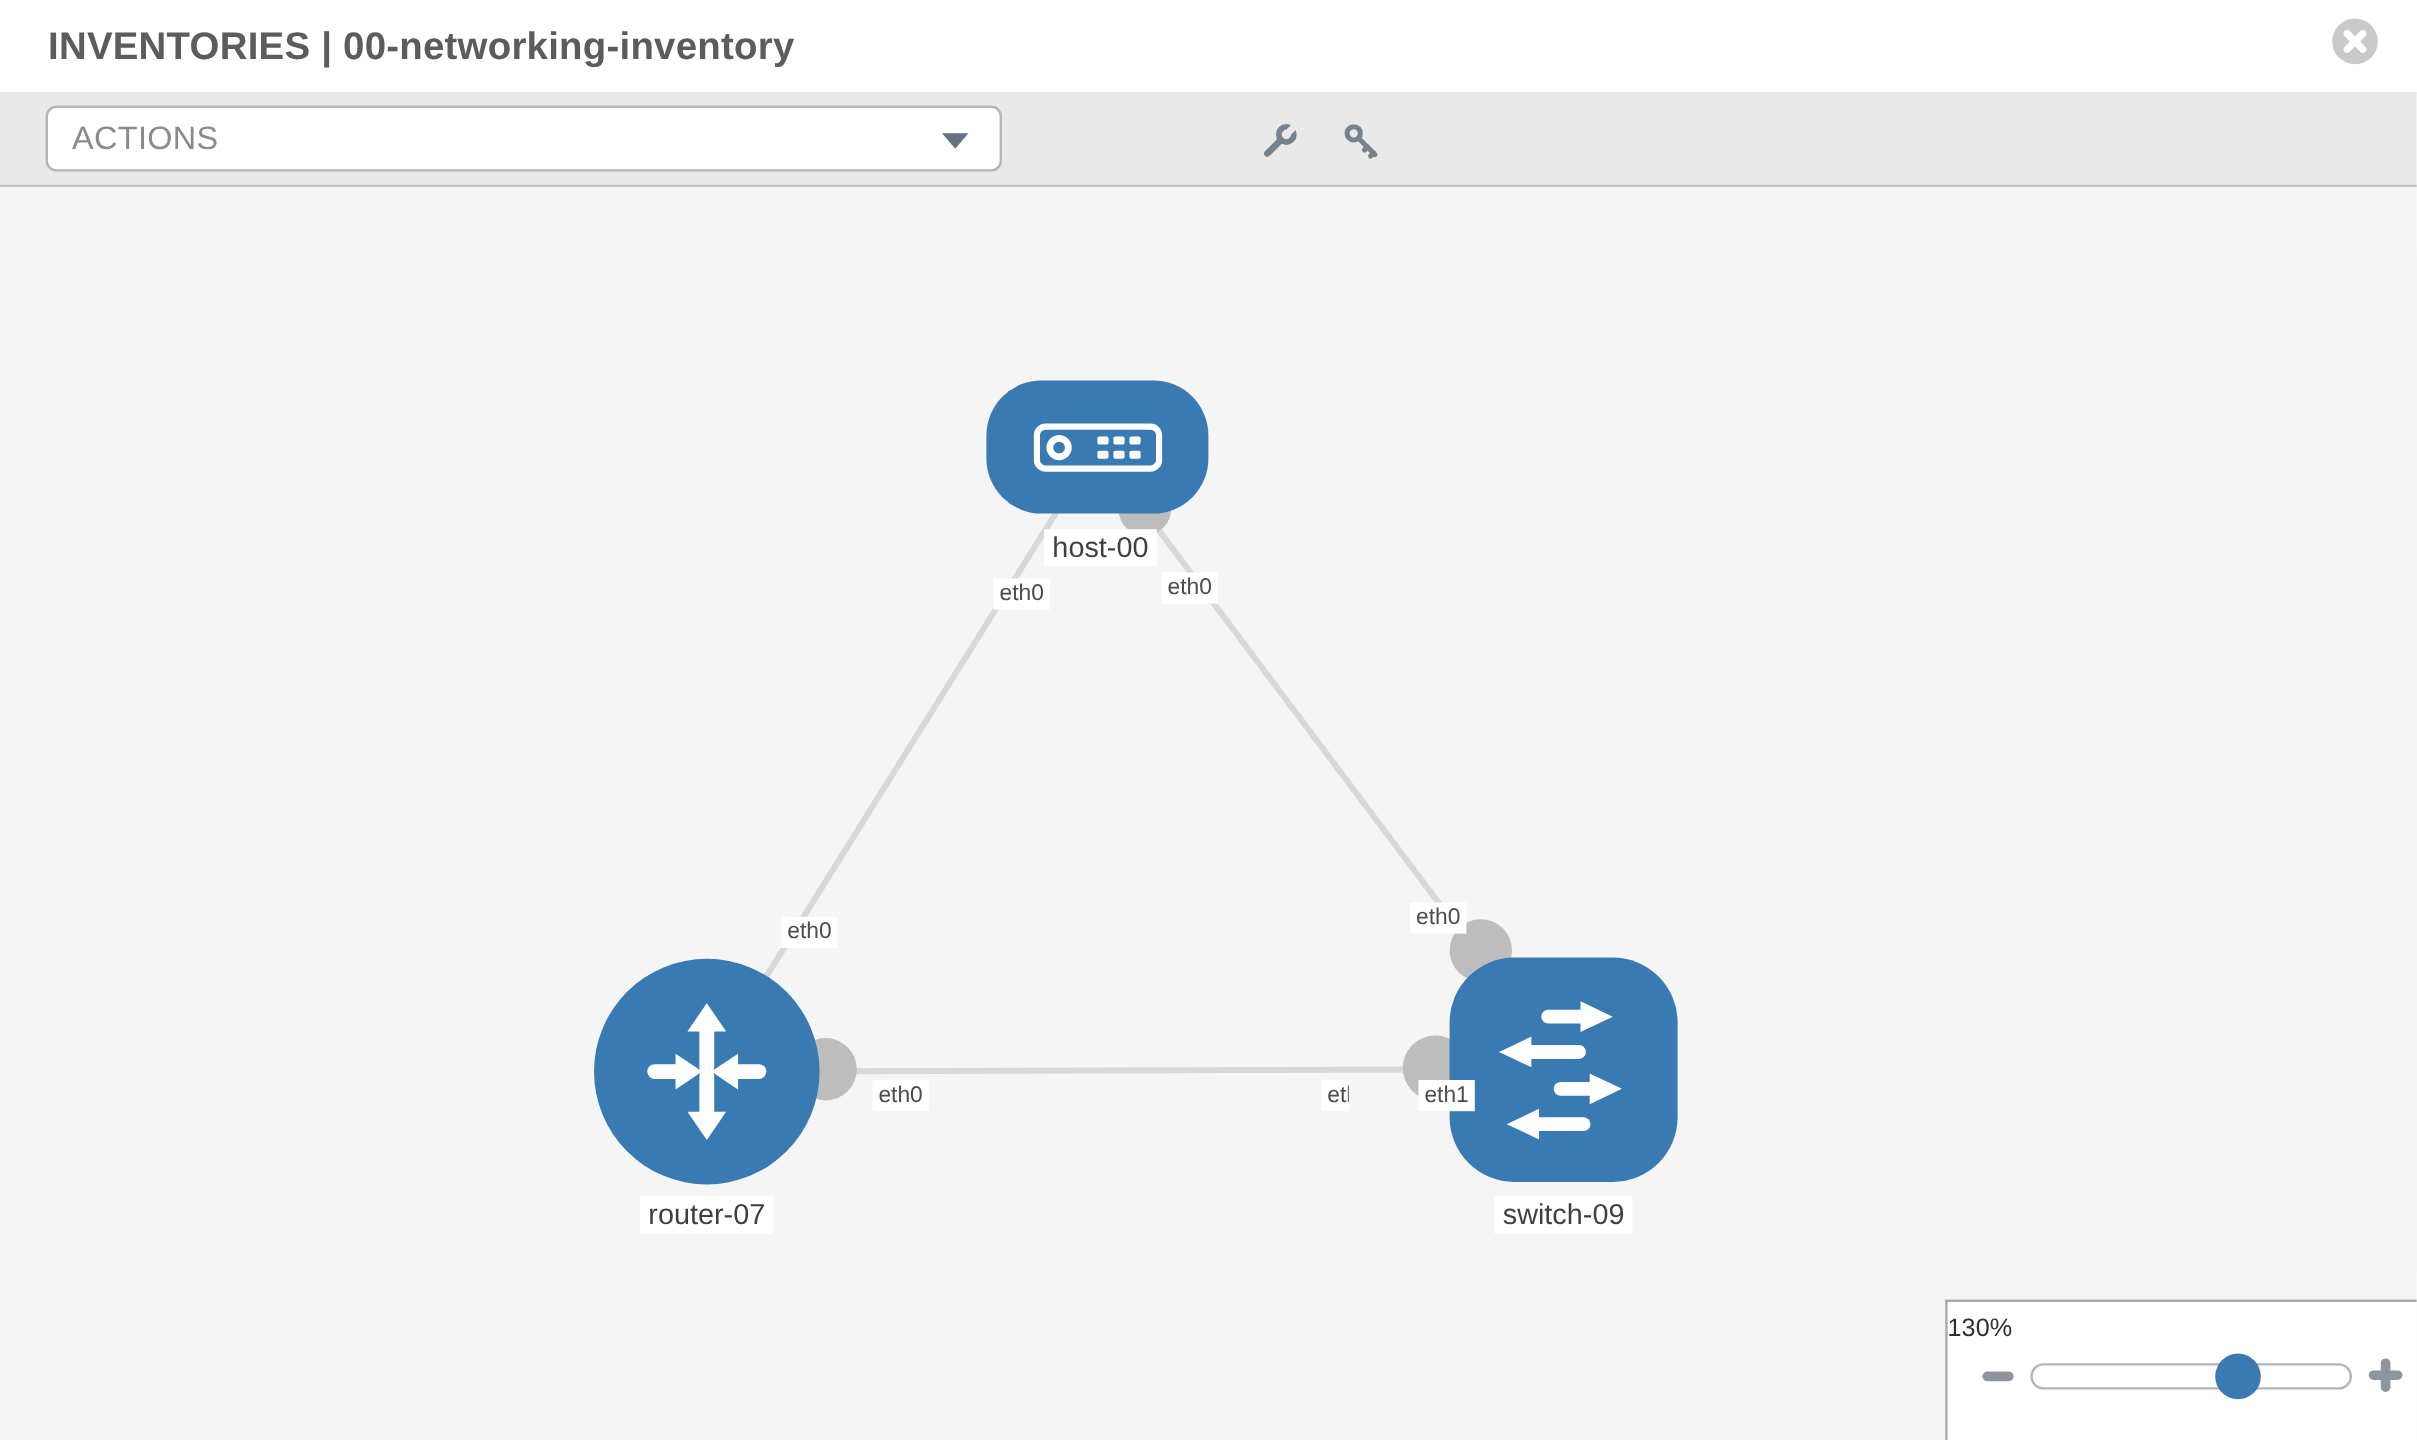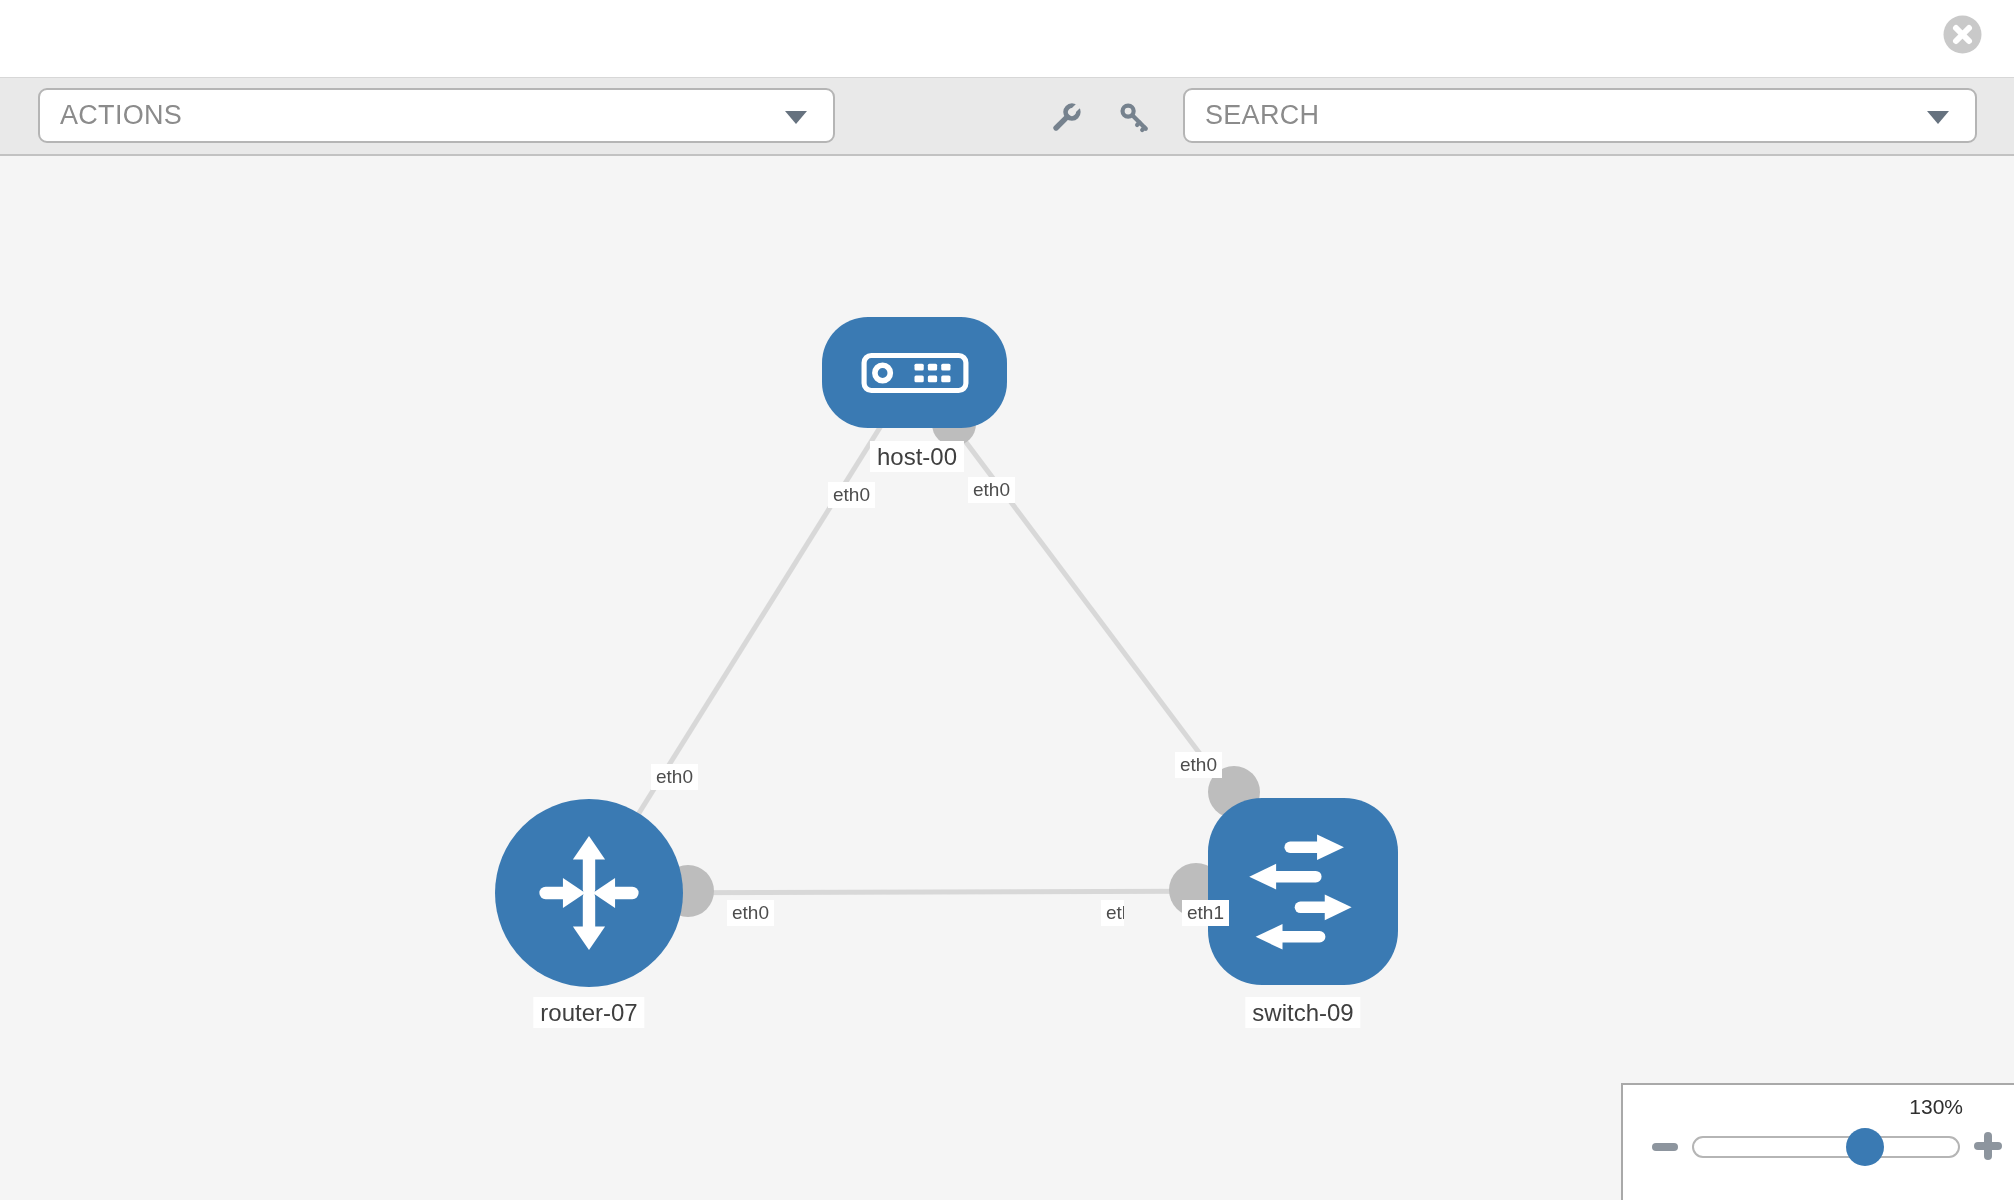--- a/index.html
+++ b/index.html
@@ -30,35 +30,36 @@
   .node-host   { left:822px; top:161px; width:185px; height:111px; border-radius:46px; }
   .node-router { left:495px; top:643px; width:188px; height:188px; border-radius:50%; }
   .node-switch { left:1208px; top:642px; width:190px; height:187px; border-radius:54px; }
 
   .chip { position:absolute; background:#ffffff; color:#4d4d4d; font-size:19px; line-height:1.15; padding:2px 5px; white-space:nowrap;margin-top:24px; }
   .node-label { position:absolute; background:#ffffff; color:#3f3f3f; font-size:24px; line-height:1.05; padding:3px 7px; transform:translateX(-50%); white-space:nowrap; }
   .chip-clip { width:23px; overflow:hidden; padding-right:0; }
 
   
   .zoom-panel { position:absolute; left:1621px; top:927px; width:400px; height:125px; background:#ffffff; border:2px solid #a9a9a9; }
-  .zoom-level { position:absolute; left:0; top:10px; width:340px; text-align:right; font-size:21px; color:#2f2f2f; }
+  .zoom-level { position:absolute; left:0; top:10px; width:340px; text-align:left; font-size:21px; color:#2f2f2f; }
   .zoom-row { position:absolute; left:0; top:44px; width:100%; height:44px; }
   .zoom-minus { position:absolute; left:29px; top:14px; width:26px; height:8px; background:#8d959e; border-radius:4px; cursor:pointer; }
   .zoom-track { position:absolute; left:69px; top:7px; width:268px; height:22px; background:#fff; border:2px solid #b5b5b5; border-radius:12px; cursor:pointer; }
   .zoom-handle { position:absolute; top:50%; left:64.6%; width:38px; height:38px; background:#3a7ab3; border-radius:50%; transform:translate(-50%,-50%); cursor:grab; }
   .zoom-plus { position:absolute; left:350px; top:2px; width:30px; height:30px; cursor:pointer; }
   .zoom-plus .h { position:absolute; left:1px; top:11px; width:28px; height:8px; background:#8d959e; border-radius:4px; }
   .zoom-plus .v { position:absolute; left:11px; top:1px; width:8px; height:28px; background:#8d959e; border-radius:4px; }
 </style>
 </head>
 <body>
 
 <div class="app">
 
   <div class="header">
+    <div class="page-title">INVENTORIES | 00-networking-inventory</div>
     <div class="close-btn">
       <svg width="39" height="39" viewBox="0 0 39 39">
         <circle cx="19.5" cy="19.5" r="19" fill="#c9c9c9"></circle>
         <line x1="13" y1="13" x2="26" y2="26" stroke="#ffffff" stroke-width="6" stroke-linecap="round"></line>
         <line x1="26" y1="13" x2="13" y2="26" stroke="#ffffff" stroke-width="6" stroke-linecap="round"></line>
       </svg>
     </div>
   </div>
 
   <div class="toolbar">
@@ -80,24 +81,20 @@
       <svg width="36" height="36" viewBox="0 0 24 24">
         <g stroke="#76828e" stroke-width="2.8" fill="none" stroke-linecap="round">
           <circle cx="7.4" cy="7.4" r="3.7"></circle>
           <line x1="10.4" y1="10.4" x2="19.2" y2="19.2"></line>
           <line x1="15.0" y1="15.0" x2="13.4" y2="16.6"></line>
           <line x1="18.4" y1="18.4" x2="16.8" y2="20.0"></line>
         </g>
       </svg>
     </div>
 
-    <div class="dropdown dd-search">
-      <span class="dd-label">SEARCH</span>
-      <span class="caret"></span>
-    </div>
   </div>
 
   <div class="canvas">
 
     <svg class="edges-layer" width="2014" height="1044" viewBox="0 0 2014 1044">
       <g stroke="#d8d8d8" stroke-width="5">
         <line x1="914" y1="217" x2="589" y2="737"></line>
         <line x1="914" y1="217" x2="1303" y2="735"></line>
         <line x1="589" y1="737" x2="1303" y2="735"></line>
       </g>

